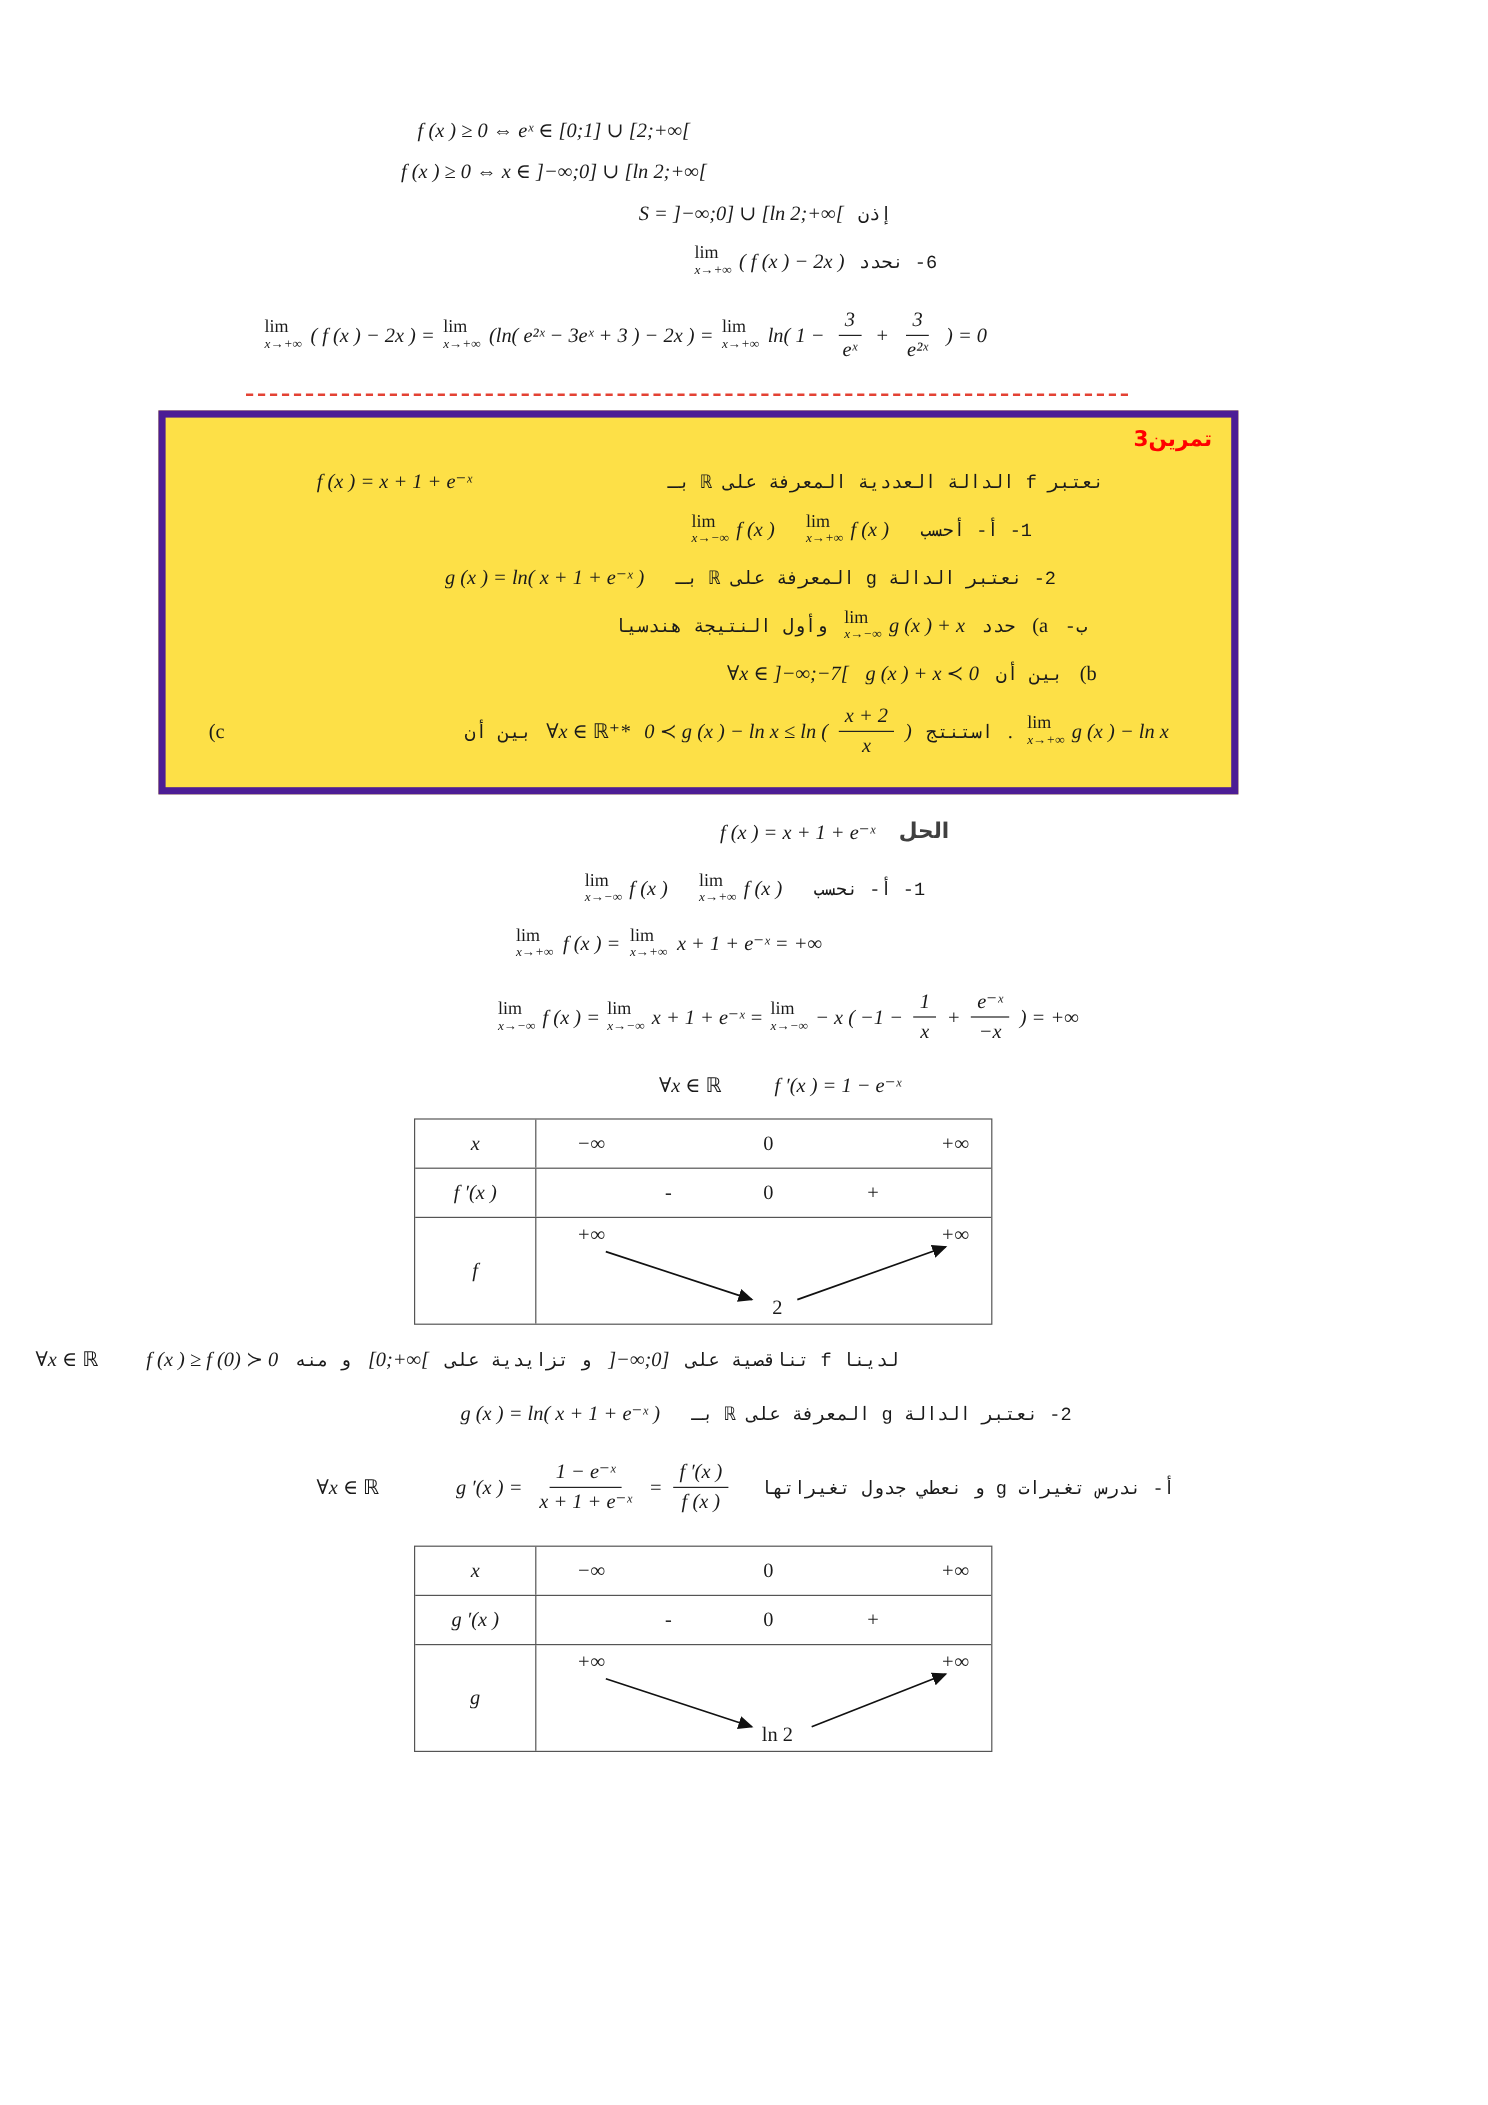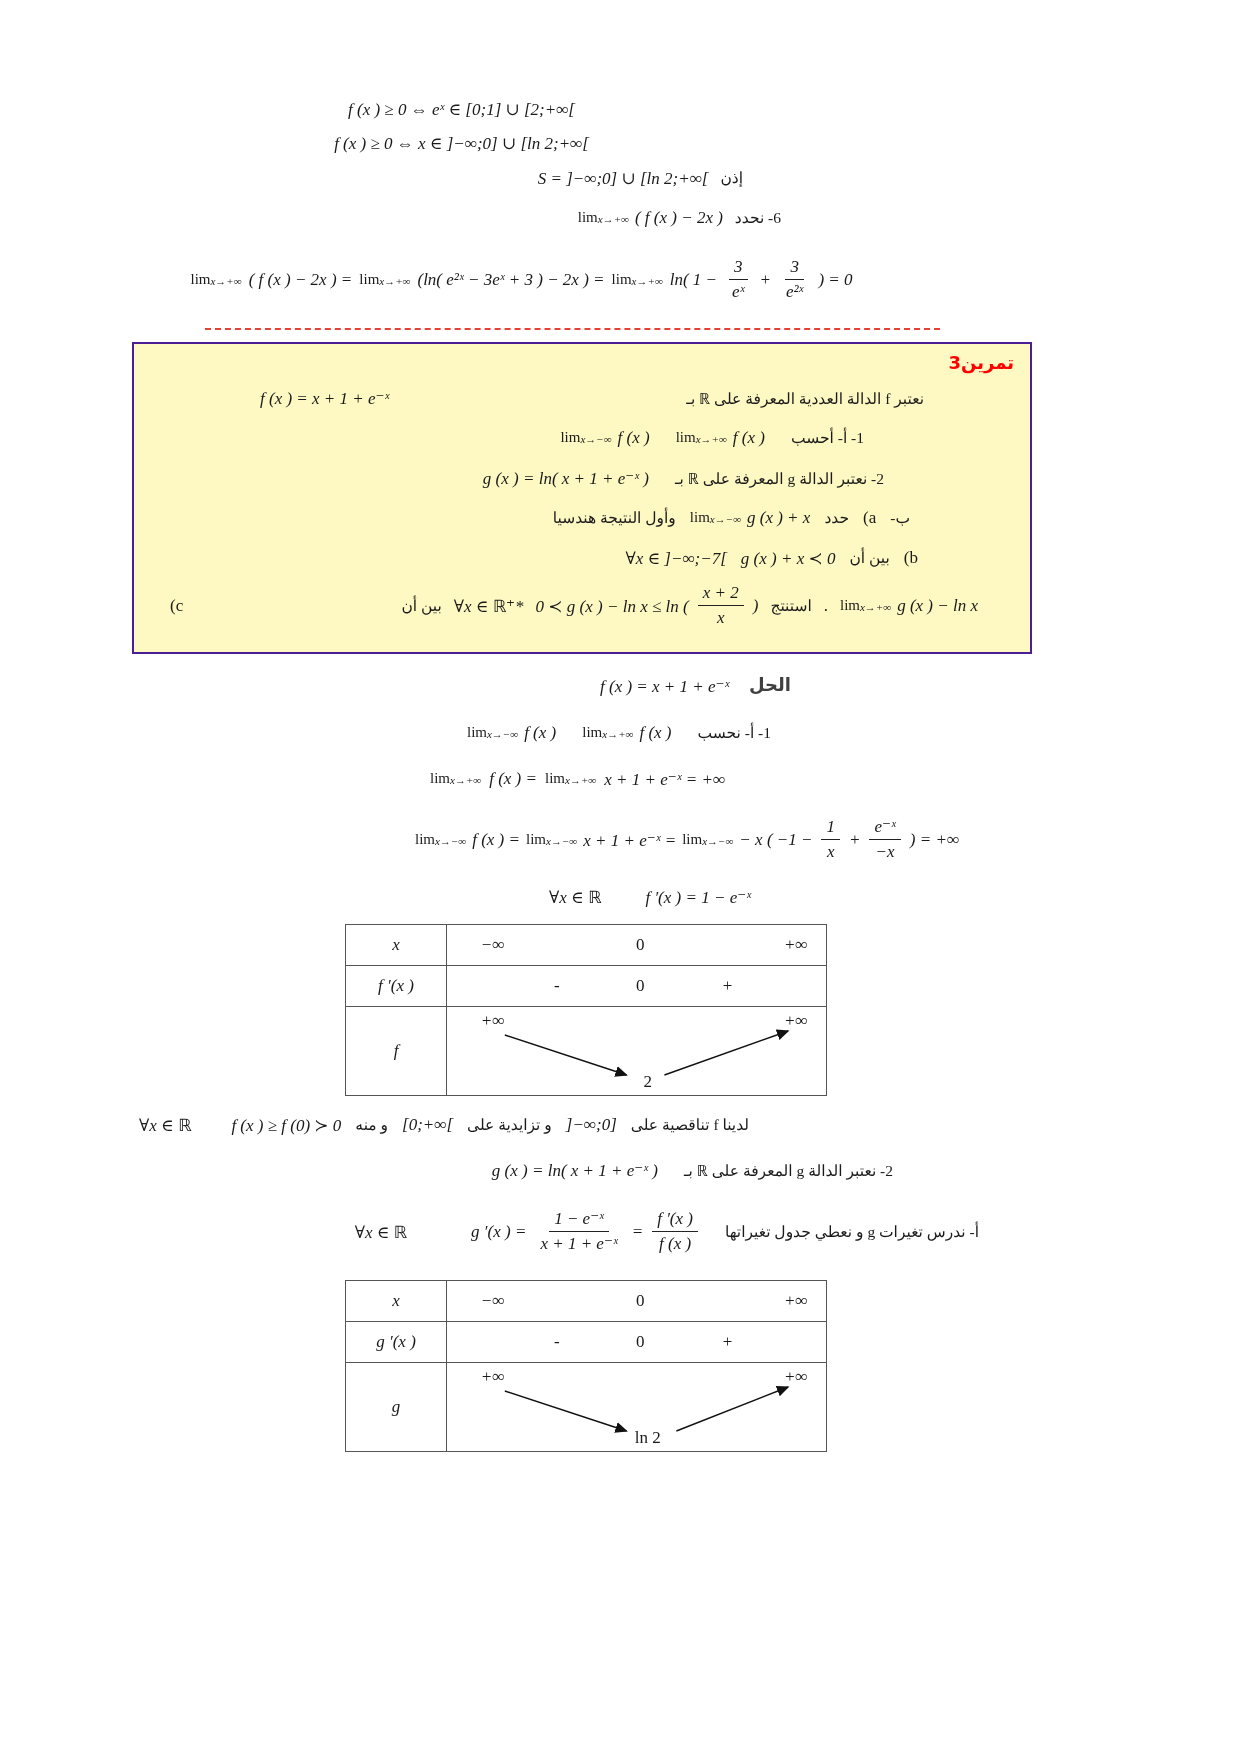--- a/index.html
+++ b/index.html
@@ -4,41 +4,41 @@
 <style>
   html,body{margin:0;padding:0;background:#fff;}
   .page{position:relative;width:1043px;min-height:1754px;background:#fff;overflow:hidden;
         font-family:"Liberation Serif","DejaVu Serif","DejaVu Sans",serif;
         font-size:17px;color:#1a1a1a;}
   .line{display:flex;align-items:center;gap:12px;min-height:38px;}
   .rtl{direction:rtl;}
   .ltr{direction:ltr;}
   .math{font-style:italic;direction:ltr;unicode-bidi:isolate;white-space:nowrap;}
   .plain{font-style:normal;}
-  .ar{direction:rtl;unicode-bidi:isolate;font-family:Liberation Serif, serif;font-size:15.5px;}
+  .ar{direction:rtl;unicode-bidi:isolate;font-family:Liberation Mono, monospace;font-size:15.5px;}
   .mgroup{display:inline-flex;align-items:center;gap:6px;direction:ltr;}
-  .lim{display:inline-flex;flex-direction:row;align-items:flex-end;direction:ltr;unicode-bidi:isolate;line-height:1.05;}
+  .lim{display:inline-flex;flex-direction:column;align-items:flex-start;direction:ltr;unicode-bidi:isolate;line-height:1.05;}
   .lim .w{font-size:15px;font-style:normal;}
   .lim .s{font-size:11px;font-style:italic;}
   .frac{display:inline-flex;flex-direction:column;align-items:center;vertical-align:middle;margin:0 3px;font-style:italic;direction:ltr;}
   .frac .num{padding:0 5px;border-bottom:1px solid #222;line-height:1.3;white-space:nowrap;}
   .frac .den{padding:1px 5px;line-height:1.3;white-space:nowrap;}
 
   
   .top-block{padding-top:92px;}
   .t12{justify-content:center;transform:translateX(-60px);min-height:34px;}
   .t3{direction:rtl;padding-right:300px;min-height:36px;}
   .t4{direction:rtl;padding-right:262px;min-height:44px;}
   .t5{justify-content:center;gap:7px;margin-top:10px;min-height:60px;}
 
   .sep{margin:18px 0 0 205px;width:735px;border-top:2px dashed #e34234;height:0;}
 
   
-  .exbox{margin:12px 0 0 132px;width:900px;box-sizing:border-box;background:#fef9c3;
-         border:2px solid #4c1d95;padding:8px 16px 18px;}
+  .exbox{margin:12px 0 0 132px;width:900px;box-sizing:border-box;background:#fde047;
+         border:6px solid #4c1d95;padding:8px 16px 18px;}
   .ex-title{color:#ff0000;font-weight:bold;font-family:"DejaVu Sans","Liberation Sans",sans-serif;
             font-size:18px;text-align:right;min-height:26px;}
   .ex-line{min-height:40px;}
   .intro{justify-content:space-between;padding:0 90px 0 110px;}
   .q1a{padding-right:150px;gap:26px;}
   .q1b{padding-right:58px;}
   .q2{padding-right:130px;gap:26px;}
   .q2a{padding-right:172px;}
   .q2b{padding-right:104px;gap:14px;}
   .q2c{padding-right:96px;gap:14px;}

